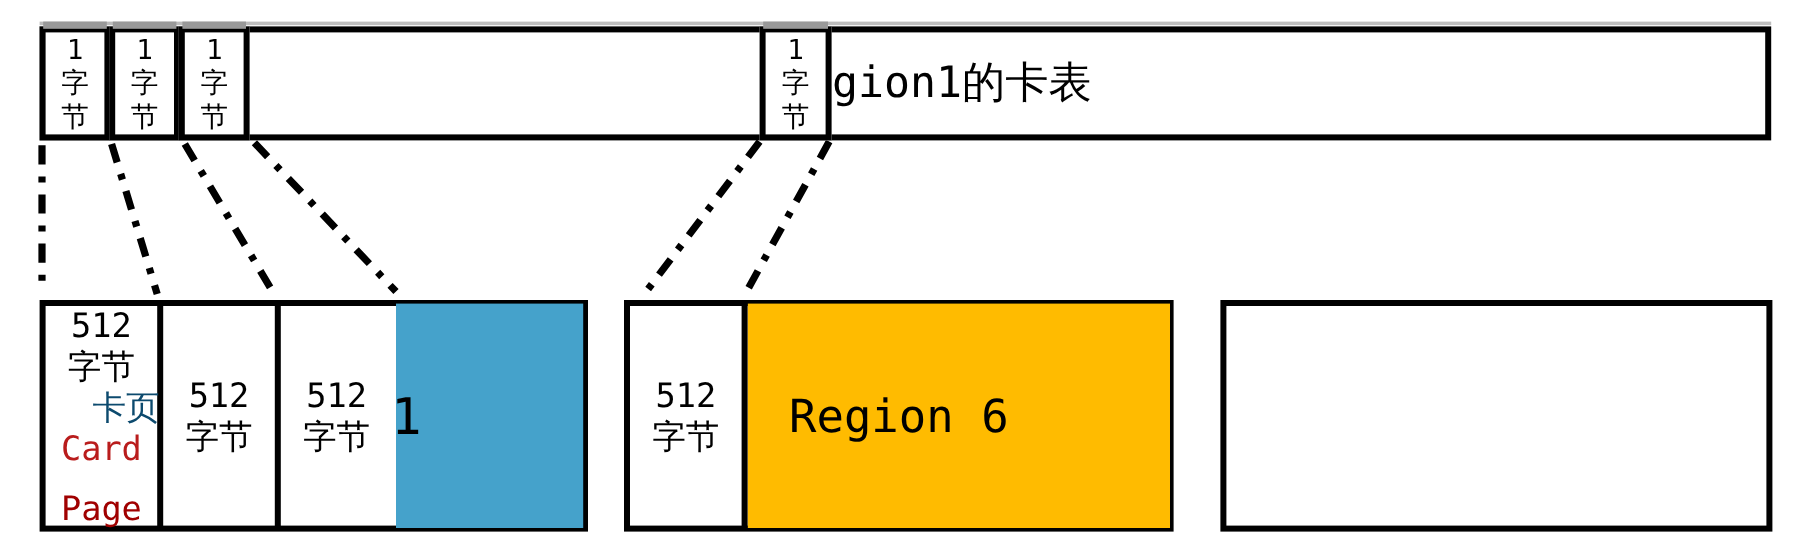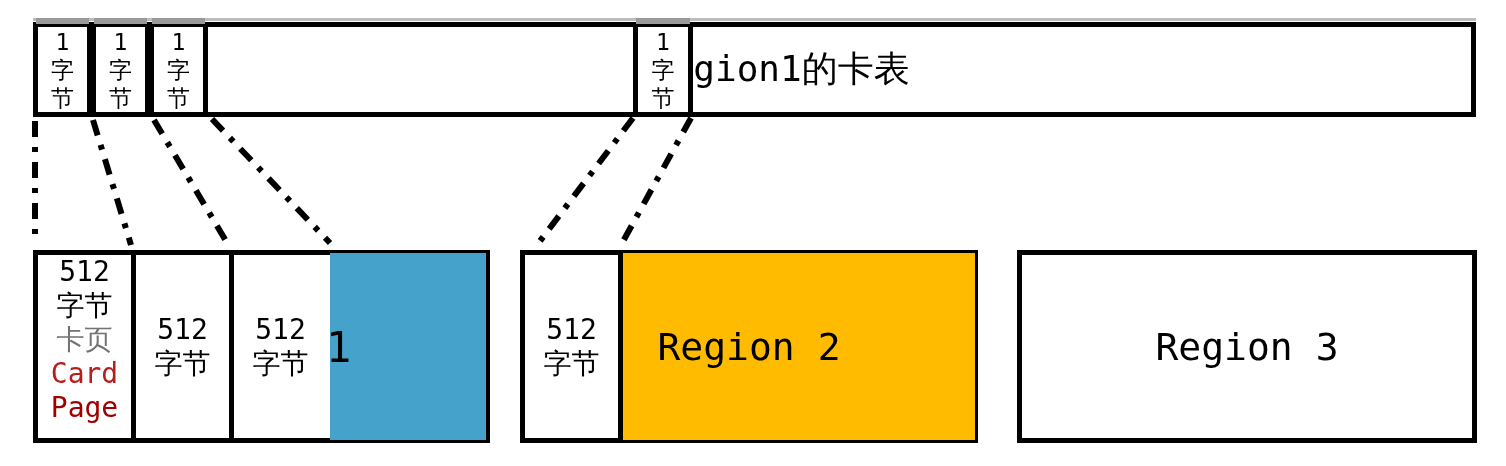--- a/index.html
+++ b/index.html
@@ -115,38 +115,37 @@
 
   <div class="region-box box1"></div>
   <div class="fill blue-fill" style="background: rgb(69, 162, 203);"></div>
   <div class="vdivider dv1"></div>
   <div class="vdivider dv2"></div>
   <span class="partial-one">1</span>
 
   <div class="cell-label card-page-label">
     <div>512</div>
     <div>字节</div>
-    <div style="color: #737373;">卡页</div>
+    <div style="color: #0c4a6e; text-align: right;">卡页</div>
     <div style="color: #b91c1c;">Card</div>
-    <div style="color: rgb(160, 0, 0);">Page</div>
+    <div style="color: rgb(160, 0, 0); margin-top: 16px;">Page</div>
   </div>
   <div class="cell-label cl2">
     <div>512</div>
     <div>字节</div>
   </div>
   <div class="cell-label cl3">
     <div>512</div>
     <div>字节</div>
   </div>
 
   <div class="region-box box2"></div>
   <div class="fill orange-fill" style="background: rgb(255, 187, 0);"></div>
   <div class="vdivider dv3"></div>
   <div class="cell-label cl4">
     <div>512</div>
     <div>字节</div>
   </div>
-  <div class="region-label rl2">Region 2</div>
+  <div class="region-label rl2">Region 6</div>
 
   <div class="region-box box3"></div>
-  <div class="region-label rl3">Region 3</div>
 
 </div>
 
 </body></html>

